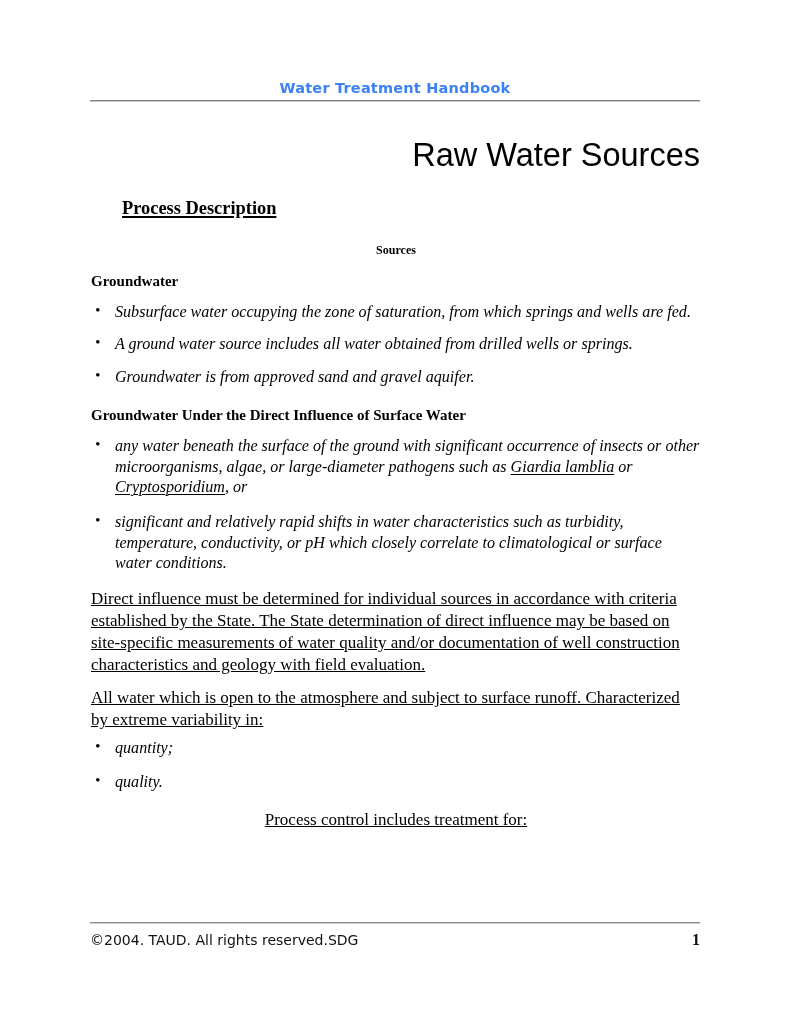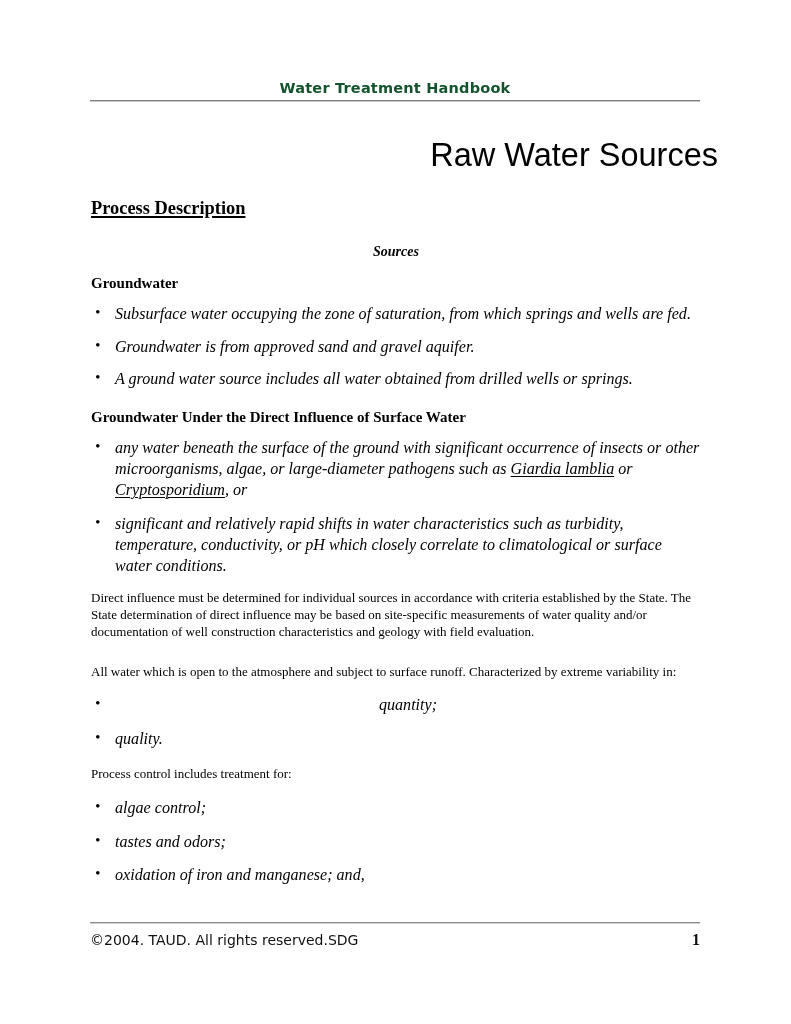--- a/index.html
+++ b/index.html
@@ -23,35 +23,35 @@
     left: 90px;
     top: 80px;
     width: 610px;
   }
   .header-title {
     text-align: center;
     font-family: "DejaVu Sans", "Liberation Sans", sans-serif;
     font-size: 14.5px;
     font-weight: 600;
     letter-spacing: 0.2px;
-    color: #14532d;
+    color: #3b82f6;
     line-height: 1.2;
     padding-bottom: 3px;
   }
   .header-rule {
     border-top: 1.6px solid #7f7f7f;
     border-bottom: 0.8px solid #c8c8c8;
     height: 0;
     width: 100%;
   }
 
   
   .doc-title {
     position: absolute;
-    left: 108px;
+    left: 90px;
     top: 138px;
     width: 610px;
     text-align: right;
     font-family: "Liberation Sans", "DejaVu Sans", sans-serif;
     font-size: 32.5px;
     font-weight: 400;
     letter-spacing: 0px;
     line-height: 1.1;
     color: #000000;
   }
@@ -71,45 +71,46 @@
     font-weight: bold;
     margin: 0 0 0 0;
     padding: 0;
     line-height: 1.05;
     display: block;
   }
   h1.section-head span.u {
     text-decoration: underline;
     text-underline-offset: 2px;
     text-decoration-thickness: 2px;
+    margin-left: 31px;
   }
 
   .centered-sub {
     text-align: center;
     font-weight: bold;
-    font-style: italic;
-    font-size: 14px;
+    font-size: 12px;
     margin: 26px 0 0 0;
     line-height: 1.1;
   }
 
   h2.sub-head {
     font-size: 15px;
     font-weight: bold;
     margin: 15px 0 0 0;
     padding: 0;
     line-height: 1.15;
   }
 
   p.para {
     margin: 13px 0 0 0;
     padding: 0;
-    font-size: 13px;
+    font-size: 17px;
     line-height: 1.285;
     text-align: left;
+    text-decoration: underline;
   }
 
   ul.bullets {
     list-style: none;
     margin: 4px 0 0 0;
     padding: 0;
     font-style: italic;
   }
   ul.bullets > li {
     position: relative;
@@ -178,50 +179,44 @@
   <div class="body-zone">
 
     <h1 class="section-head"><span class="u">Process Description</span></h1>
 
     <div class="centered-sub">Sources</div>
 
     <h2 class="sub-head">Groundwater</h2>
 
     <ul class="bullets">
       <li>Subsurface water occupying the zone of saturation, from which springs and wells are fed.</li>
+      <li>A ground water source includes all water obtained from drilled wells or springs.</li>
       <li>Groundwater is from approved sand and gravel aquifer.</li>
-      <li>A ground water source includes all water obtained from drilled wells or springs.</li>
     </ul>
 
     <h2 class="sub-head" style="margin-top:19px;">Groundwater Under the Direct Influence of Surface Water</h2>
 
     <ul class="bullets">
       <li><span>any water beneath the surface of the ground with significant occurrence of insects or other microorganisms, algae, or large-diameter pathogens such as </span><span class="uline">Giardia lamblia</span><span> or </span><span class="uline">Cryptosporidium</span><span>, or</span></li>
       <li style="margin-top:14px;">significant and relatively rapid shifts in water characteristics such as turbidity, temperature, conductivity, or pH which closely correlate to climatological or surface water conditions.</li>
     </ul>
 
     <p class="para" style="margin-top:14px;">Direct influence must be determined for individual sources in accordance with criteria established by the State.  The State determination of direct influence may be based on site-specific measurements of water quality and/or documentation of well construction characteristics and geology with field evaluation.</p>
 
 
-    <p class="para" style="margin-top:24px;">All water which is open to the atmosphere and subject to surface runoff. Characterized by extreme variability in:</p>
+    <p class="para" style="margin-top:12px;">All water which is open to the atmosphere and subject to surface runoff. Characterized by extreme variability in:</p>
 
     <ul class="bullets">
-      <li style="margin-top:14px;text-align:center;">quantity;</li>
+      <li style="margin-top:7px;">quantity;</li>
       <li style="margin-top:13px;">quality.</li>
     </ul>
 
 
-    <p class="para" style="margin-top:17px;">Process control includes treatment for:</p>
-
-    <ul class="bullets">
-      <li style="margin-top:15px;">algae control;</li>
-      <li style="margin-top:13px;">tastes and odors;</li>
-      <li style="margin-top:13px;">oxidation of iron and manganese; and,</li>
-
-    </ul>
+    <p class="para" style="margin-top:17px;text-align:center;">Process control includes treatment for:</p>
+
 
   </div>
 
   <div class="footer-zone">
     <div class="footer-rule"></div>
     <div class="footer-row">
       <span class="footer-copy">©2004. TAUD. All rights reserved.</span>
       <span class="footer-initials">SDG</span>
       <span class="footer-page">1</span>
     </div>

